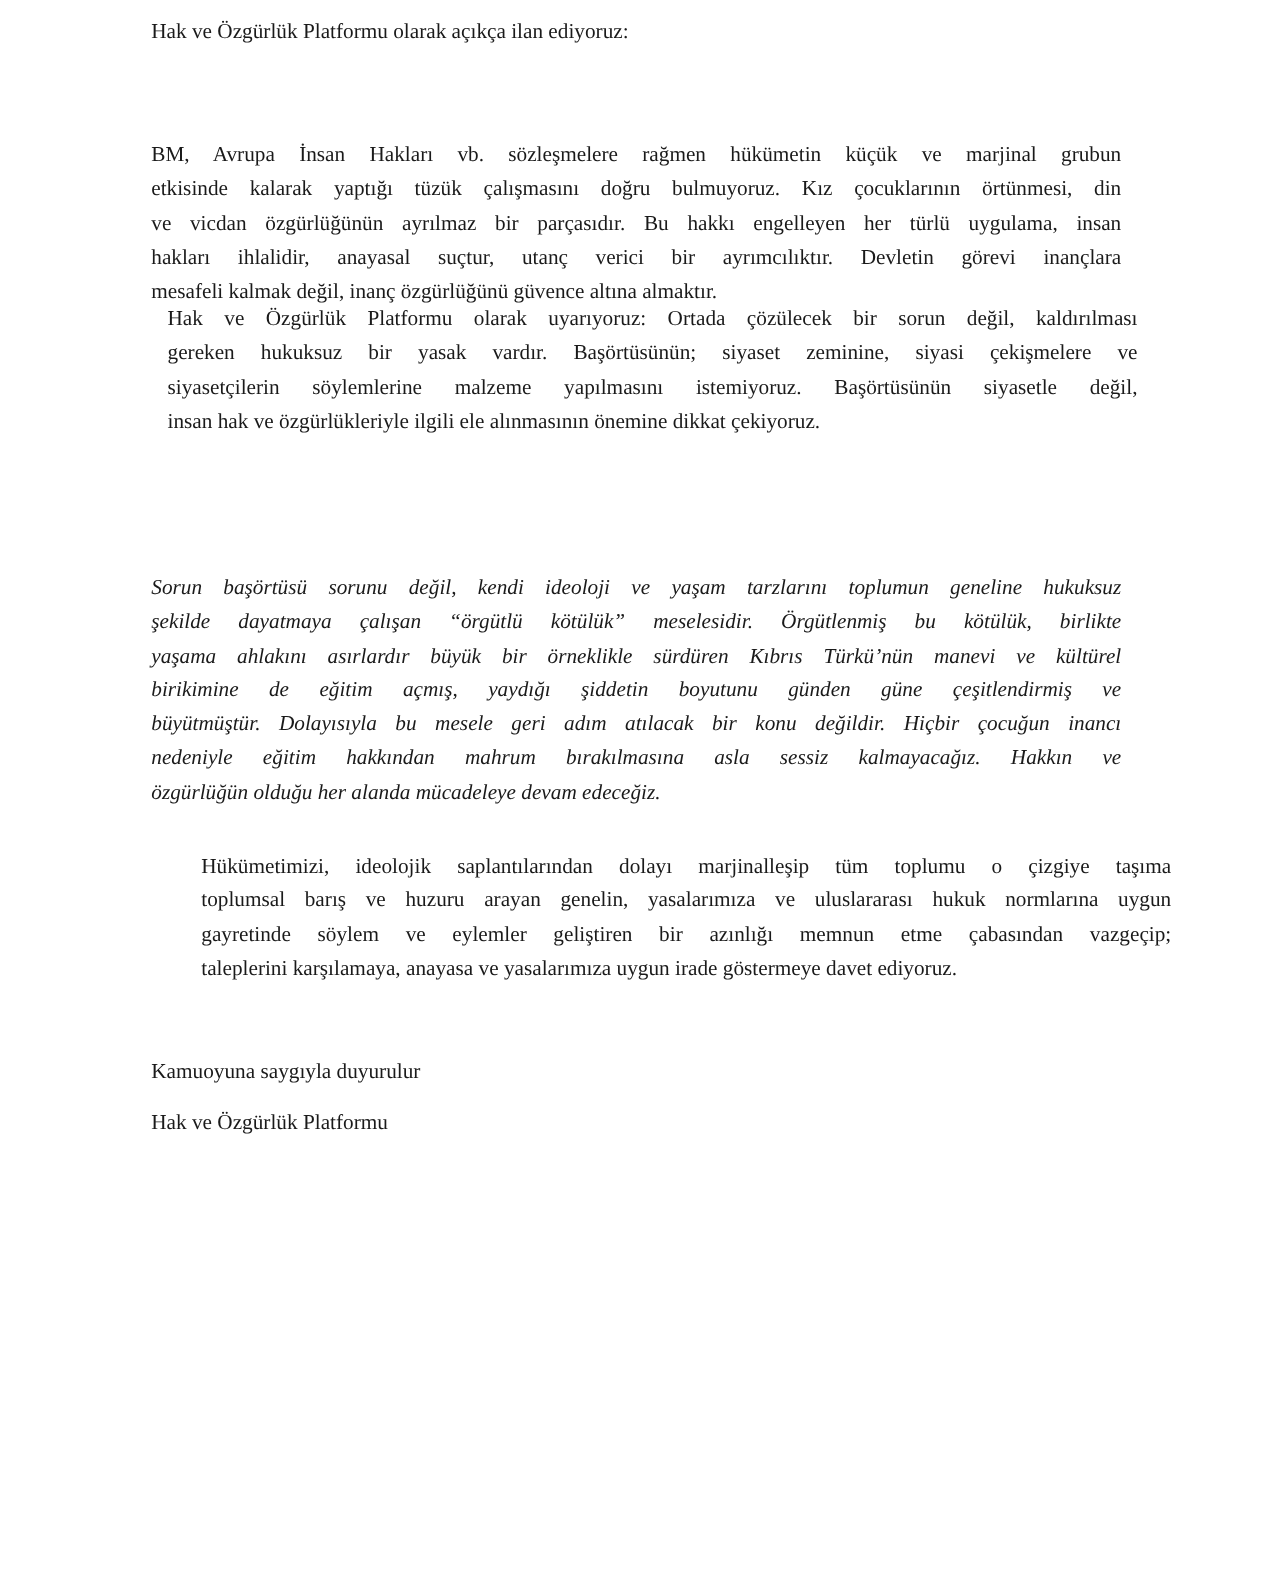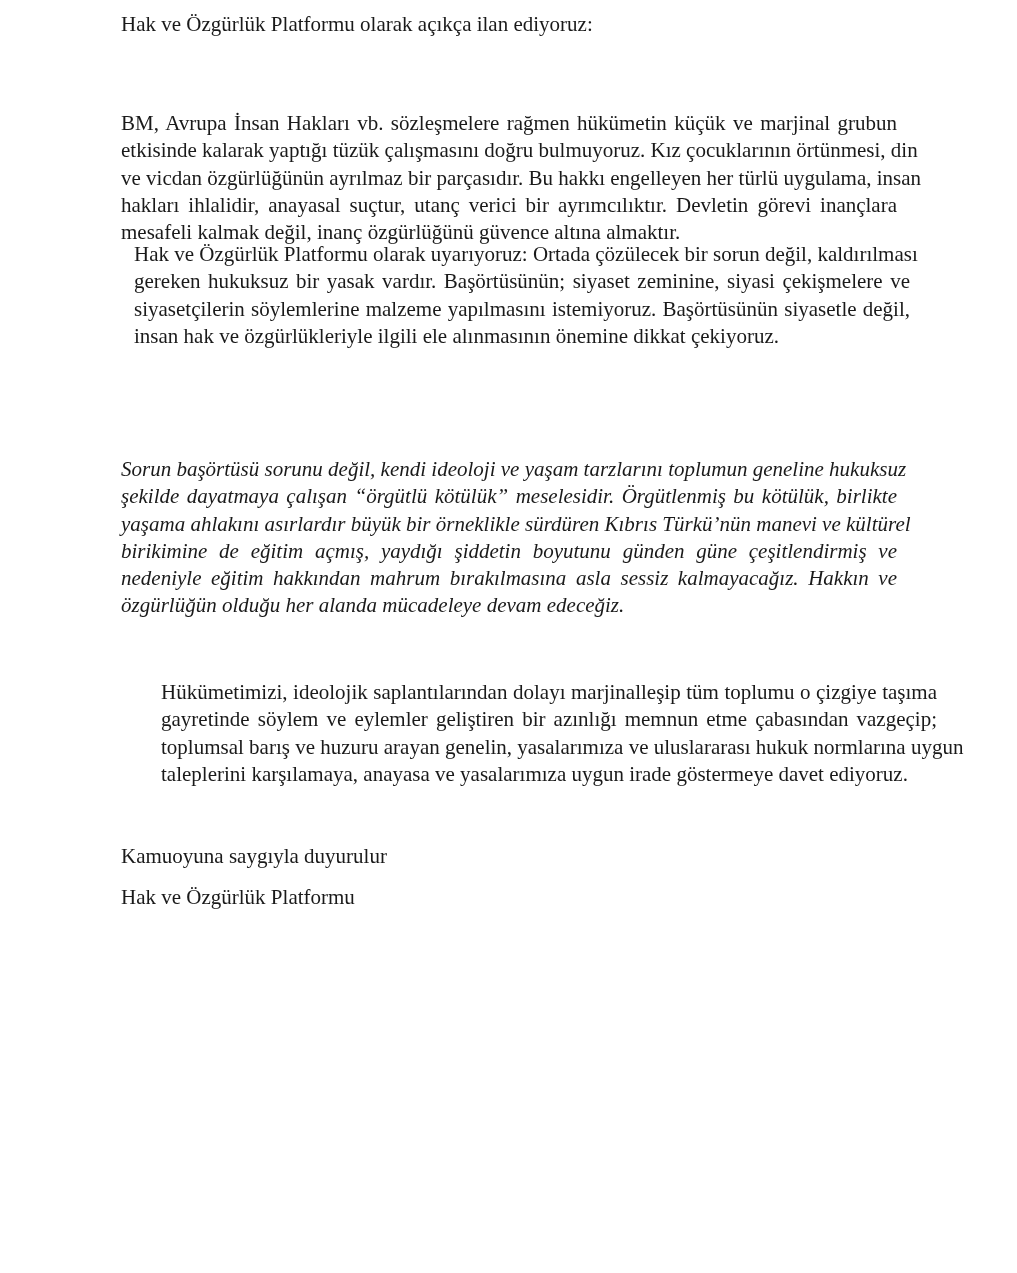--- a/index.html
+++ b/index.html
@@ -18,21 +18,21 @@
     .page {
       position: absolute;
       left: 121px;
       top: 0;
       width: 776px;
     }
     .line-block {
       position: absolute;
       left: 0;
       width: 776px;
-      font-size: 21px;
+      font-size: 17px;
       line-height: 27.3px;
       text-align: justify;
       margin: 0;
     }
     .single {
       white-space: nowrap;
       text-align: left;
     }
     #intro { top: 11px; }
     #p1 { top: 78px; margin-top: 32px; }
@@ -71,28 +71,29 @@
     <span class="ln">gereken hukuksuz bir yasak vardır. Başörtüsünün; siyaset zeminine, siyasi çekişmelere ve</span>
     <span class="ln">siyasetçilerin söylemlerine malzeme yapılmasını istemiyoruz. Başörtüsünün siyasetle değil,</span>
     <span class="ln last">insan hak ve özgürlükleriyle ilgili ele alınmasının önemine dikkat çekiyoruz.</span>
   </div>
 
   <div id="p3" class="line-block">
     <span class="ln">Sorun başörtüsü sorunu değil, kendi ideoloji ve yaşam tarzlarını toplumun geneline hukuksuz</span>
     <span class="ln">şekilde dayatmaya çalışan “örgütlü kötülük” meselesidir. Örgütlenmiş bu kötülük, birlikte</span>
     <span class="ln">yaşama ahlakını asırlardır büyük bir örneklikle sürdüren Kıbrıs Türkü’nün manevi ve kültürel</span>
     <span class="ln">birikimine de eğitim açmış, yaydığı şiddetin boyutunu günden güne çeşitlendirmiş ve</span>
+    <span class="ln">büyütmüştür. Dolayısıyla bu mesele geri adım atılacak bir konu değildir. Hiçbir çocuğun inancı</span>
     <span class="ln">nedeniyle eğitim hakkından mahrum bırakılmasına asla sessiz kalmayacağız. Hakkın ve</span>
     <span class="ln last">özgürlüğün olduğu her alanda mücadeleye devam edeceğiz.</span>
   </div>
 
   <div id="p4" class="line-block">
     <span class="ln">Hükümetimizi, ideolojik saplantılarından dolayı marjinalleşip tüm toplumu o çizgiye taşıma</span>
+    <span class="ln">toplumsal barış ve huzuru arayan genelin, yasalarımıza ve uluslararası hukuk normlarına uygun</span>
     <span class="ln">gayretinde söylem ve eylemler geliştiren bir azınlığı memnun etme çabasından vazgeçip;</span>
-    <span class="ln">toplumsal barış ve huzuru arayan genelin, yasalarımıza ve uluslararası hukuk normlarına uygun</span>
     <span class="ln last">taleplerini karşılamaya, anayasa ve yasalarımıza uygun irade göstermeye davet ediyoruz.</span>
   </div>
 
   <p id="closing" class="line-block single">Kamuoyuna saygıyla duyurulur</p>
 
   <p id="signature" class="line-block single">Hak ve Özgürlük Platformu</p>
 
 </div>
 
 </body></html>

